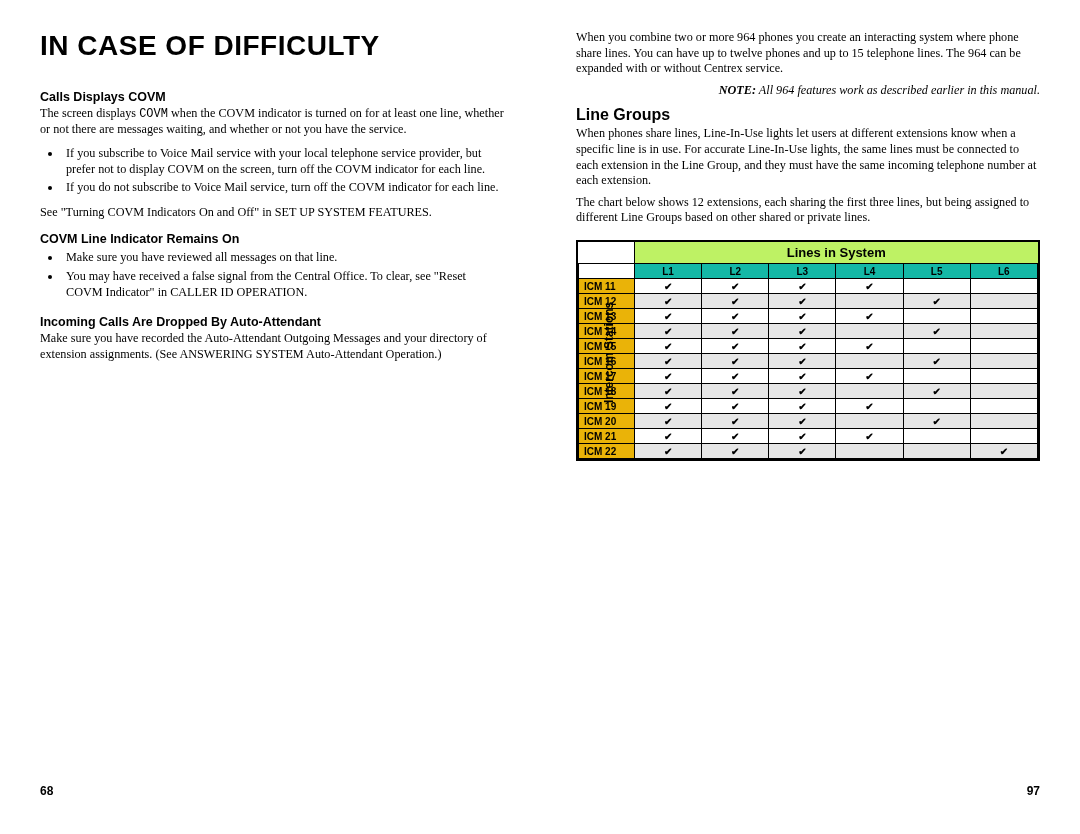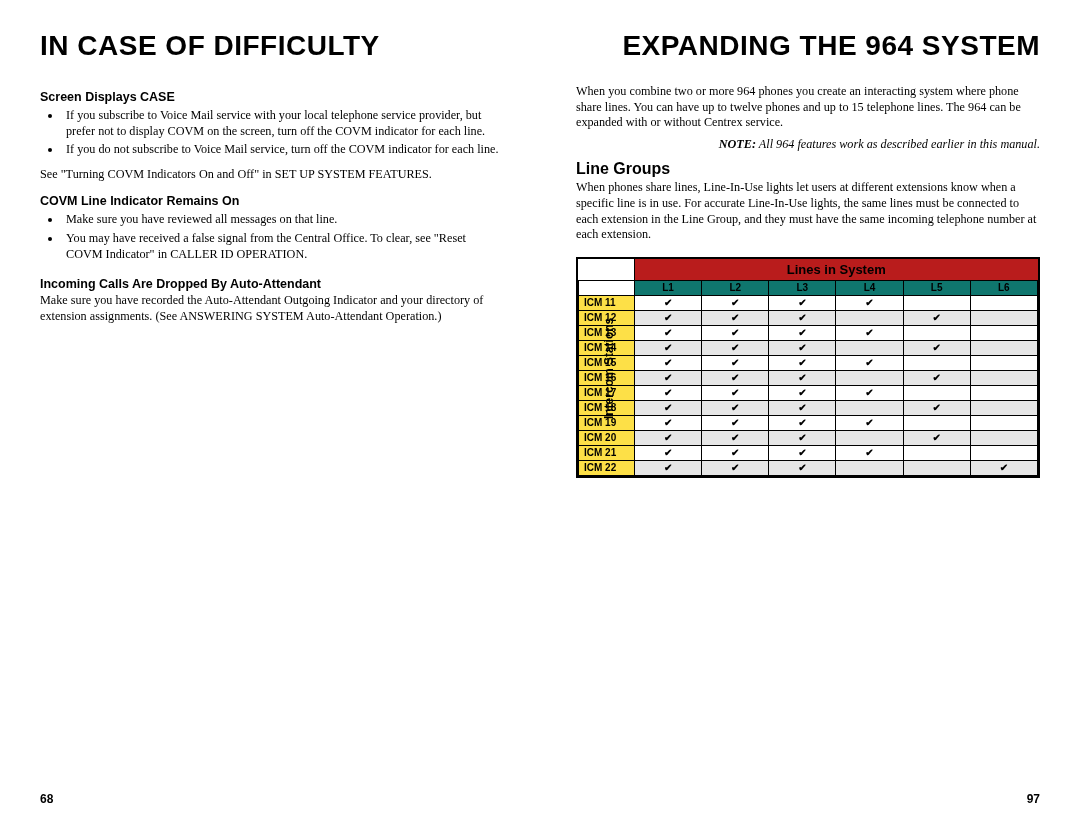--- a/index.html
+++ b/index.html
@@ -58,21 +58,21 @@
     line-height: 1.28;
     margin-bottom: 3px;
     padding-left: 4px;
   }
   .mono { font-family: 'Courier New', monospace; font-size: 12px; }
   .page-num {
     font-family: Arial, Helvetica, sans-serif;
     font-weight: 900;
     font-size: 12px;
     position: absolute;
-    bottom: 28px;
+    bottom: 36px;
   }
   .page-num.left { left: 40px; }
   .page-num.right { right: 40px; }
 
   
   .tbl-wrap {
     position: relative;
     margin-top: 8px;
     border: 2px solid #000;
     display: flex;
@@ -87,85 +87,88 @@
     font-weight: 900;
     font-size: 12px;
     white-space: nowrap;
   }
   table.grid {
     border-collapse: collapse;
     width: 100%;
     font-family: Arial, Helvetica, sans-serif;
   }
   .grid th.top-title {
-    background: #b91c1c;
+    background: #bef264;
     font-weight: 900;
     font-size: 13px;
     text-align: center;
     padding: 3px 0;
     border-bottom: 1px solid #000;
   }
   .grid th.lh, .grid td {
     border: 1px solid #000;
     text-align: center;
     font-size: 10px;
     padding: 1.5px 0;
   }
   .grid th.lh {
-    background: #0f766e;
+    background: #14b8a6;
     font-weight: 900;
   }
   .grid td.rh {
-    background: #fde047;
+    background: #eab308;
     font-weight: 900;
     font-size: 10px;
     text-align: left;
     padding-left: 5px;
     white-space: nowrap;
   }
   .grid td.cell { background: #fff; }
   .grid tr.alt td.cell { background: #e6e6e6; }
   .check { font-weight: bold; }
   .row-head-col { width: 56px; }
 </style>
 </head>
 <body>
 
 <div class="page-wrap">
 
   <div class="col">
     <h1 class="page-title">IN CASE OF DIFFICULTY</h1>
 
-    <div class="subhead">Screen Displays CASE</div>
+    <div class="subhead">Calls Displays COVM</div>
+    <p>
+      <span>The screen displays </span><span class="mono">COVM</span><span> when the COVM indicator is turned on for at least one line, whether or not there are messages waiting, and whether or not you have the service.</span>
+    </p>
     <ul>
       <li>If you subscribe to Voice Mail service with your local telephone service provider, but prefer not to display COVM on the screen, turn off the COVM indicator for each line.</li>
       <li>If you do not subscribe to Voice Mail service, turn off the COVM indicator for each line.</li>
     </ul>
     <p>See "Turning COVM Indicators On and Off" in SET UP SYSTEM FEATURES.</p>
 
     <div class="subhead">COVM Line Indicator Remains On</div>
     <ul>
       <li>Make sure you have reviewed all messages on that line.</li>
       <li>You may have received a false signal from the Central Office.  To clear, see "Reset COVM Indicator" in CALLER ID OPERATION.</li>
     </ul>
 
     <div class="subhead">Incoming Calls Are Dropped By Auto-Attendant</div>
-    <p>Make sure you have recorded the Auto-Attendant Outgoing Indicator and your directory of extension assignments.  (See ANSWERING SYSTEM Auto-Attendant Operation.)</p>
+    <p>Make sure you have recorded the Auto-Attendant Outgoing Messages and your directory of extension assignments.  (See ANSWERING SYSTEM Auto-Attendant Operation.)</p>
   </div>
 
   <div class="col">
-    <h1 class="page-title right">EXPANDING THE 964 SYSTEM</h1>
 
     <p>When you combine two or more 964 phones you create an interacting system where phone share lines. You can have up to twelve phones and up to 15 telephone lines. The 964 can be expanded with or without Centrex service.</p>
     <p class="note">
       <b>NOTE:</b><span>  All 964 features work as described earlier in this manual.</span>
     </p>
 
     <div class="section-head">Line Groups</div>
     <p>When phones share lines, Line-In-Use lights let users at different extensions know when a specific line is in use. For accurate Line-In-Use lights, the same lines must be connected to each extension in the Line Group, and they must have the same incoming telephone number at each extension.</p>
+    <p>The chart below shows 12 extensions, each sharing the first three lines, but being assigned to different Line Groups based on other shared or private lines.</p>
 
     <div class="tbl-wrap">
       <div class="tbl-side-label">Intercom Stations</div>
       <table class="grid" id="grid-table">
           <tbody>
             <tr>
               <th class="top-title row-head-col" style="background:#fff;border-right:1px solid #000;border-bottom:1px solid #000;"></th>
               <th class="top-title" colspan="6">Lines in System</th>
             </tr>
             <tr>

